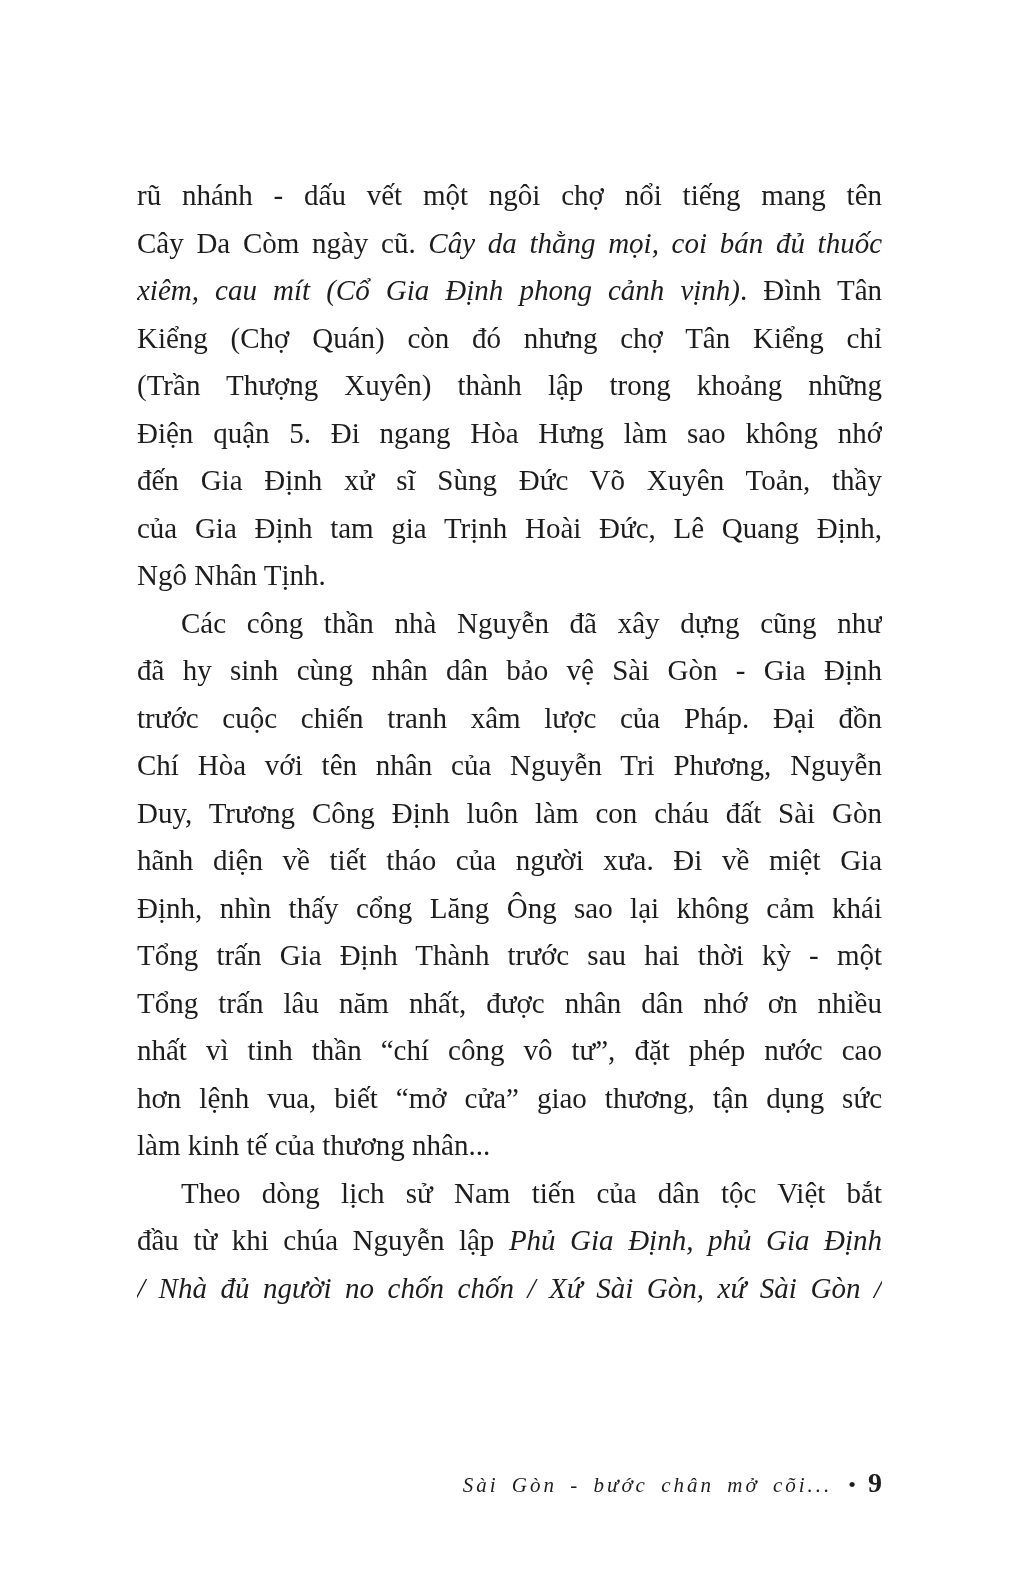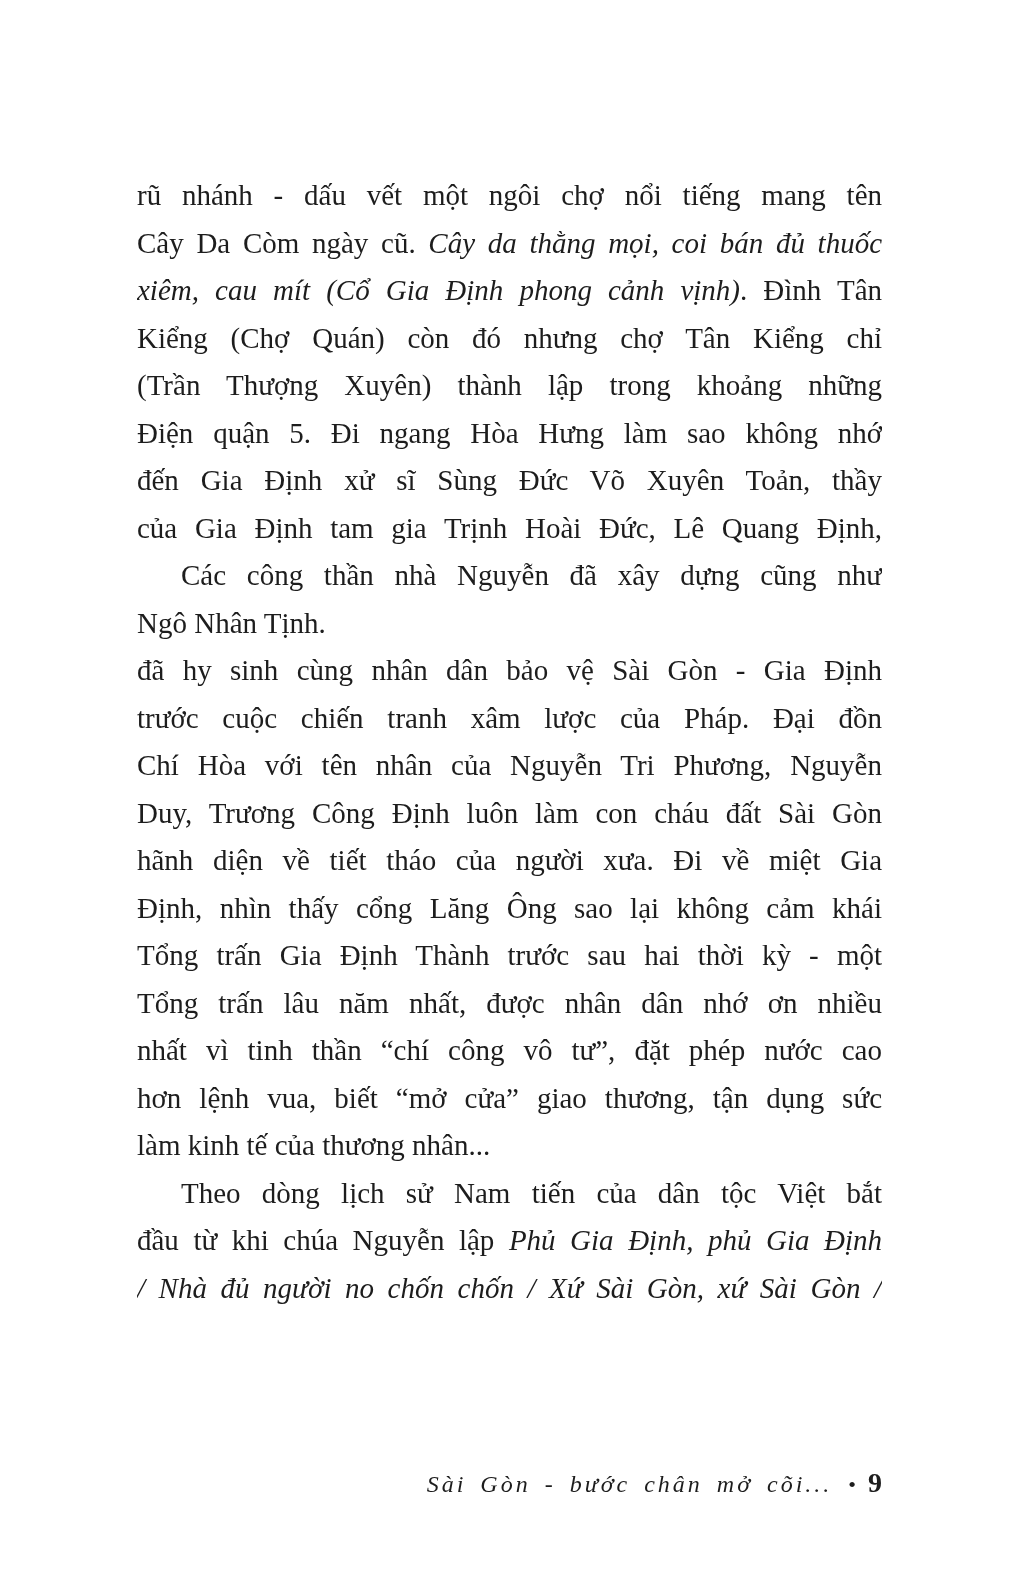--- a/index.html
+++ b/index.html
@@ -43,21 +43,21 @@
   .footer {
     position: absolute;
     left: 137px;
     top: 1467px;
     width: 745px;
     text-align: right;
     white-space: nowrap;
   }
   .rt {
     font-style: italic;
-    font-size: 24px;
+    font-size: 21px;
     letter-spacing: 3px;
     word-spacing: 5px;
   }
   .bullet {
     font-size: 22px;
     margin-left: 16px;
     margin-right: 12px;
   }
   .pn {
     font-weight: bold;
@@ -71,23 +71,23 @@
 
   <main class="text-block">
     <div class="ln"><span>rũ nhánh - dấu vết một ngôi chợ nổi tiếng mang tên</span></div>
     <div class="ln"><span>Cây Da Còm ngày cũ. </span><span class="it">Cây da thằng mọi, coi bán đủ thuốc</span></div>
     <div class="ln"><span class="it">xiêm, cau mít (Cổ Gia Định phong cảnh vịnh)</span><span>. Đình Tân</span></div>
     <div class="ln"><span>Kiểng (Chợ Quán) còn đó nhưng chợ Tân Kiểng chỉ</span></div>
     <div class="ln"><span>(Trần Thượng Xuyên) thành lập trong khoảng những</span></div>
     <div class="ln"><span>Điện quận 5. Đi ngang Hòa Hưng làm sao không nhớ</span></div>
     <div class="ln"><span>đến Gia Định xử sĩ Sùng Đức Võ Xuyên Toản, thầy</span></div>
     <div class="ln"><span>của Gia Định tam gia Trịnh Hoài Đức, Lê Quang Định,</span></div>
+    <div class="ln end"><span>Ngô Nhân Tịnh.</span></div>
+
     <div class="ln ind"><span>Các công thần nhà Nguyễn đã xây dựng cũng như</span></div>
-
-    <div class="ln end"><span>Ngô Nhân Tịnh.</span></div>
     <div class="ln"><span>đã hy sinh cùng nhân dân bảo vệ Sài Gòn - Gia Định</span></div>
     <div class="ln"><span>trước cuộc chiến tranh xâm lược của Pháp. Đại đồn</span></div>
     <div class="ln"><span>Chí Hòa với tên nhân của Nguyễn Tri Phương, Nguyễn</span></div>
     <div class="ln"><span>Duy, Trương Công Định luôn làm con cháu đất Sài Gòn</span></div>
     <div class="ln"><span>hãnh diện về tiết tháo của người xưa. Đi về miệt Gia</span></div>
     <div class="ln"><span>Định, nhìn thấy cổng Lăng Ông sao lại không cảm khái</span></div>
     <div class="ln"><span>Tổng trấn Gia Định Thành trước sau hai thời kỳ - một</span></div>
     <div class="ln"><span>Tổng trấn lâu năm nhất, được nhân dân nhớ ơn nhiều</span></div>
     <div class="ln"><span>nhất vì tinh thần “chí công vô tư”, đặt phép nước cao</span></div>
     <div class="ln"><span>hơn lệnh vua, biết “mở cửa” giao thương, tận dụng sức</span></div>

